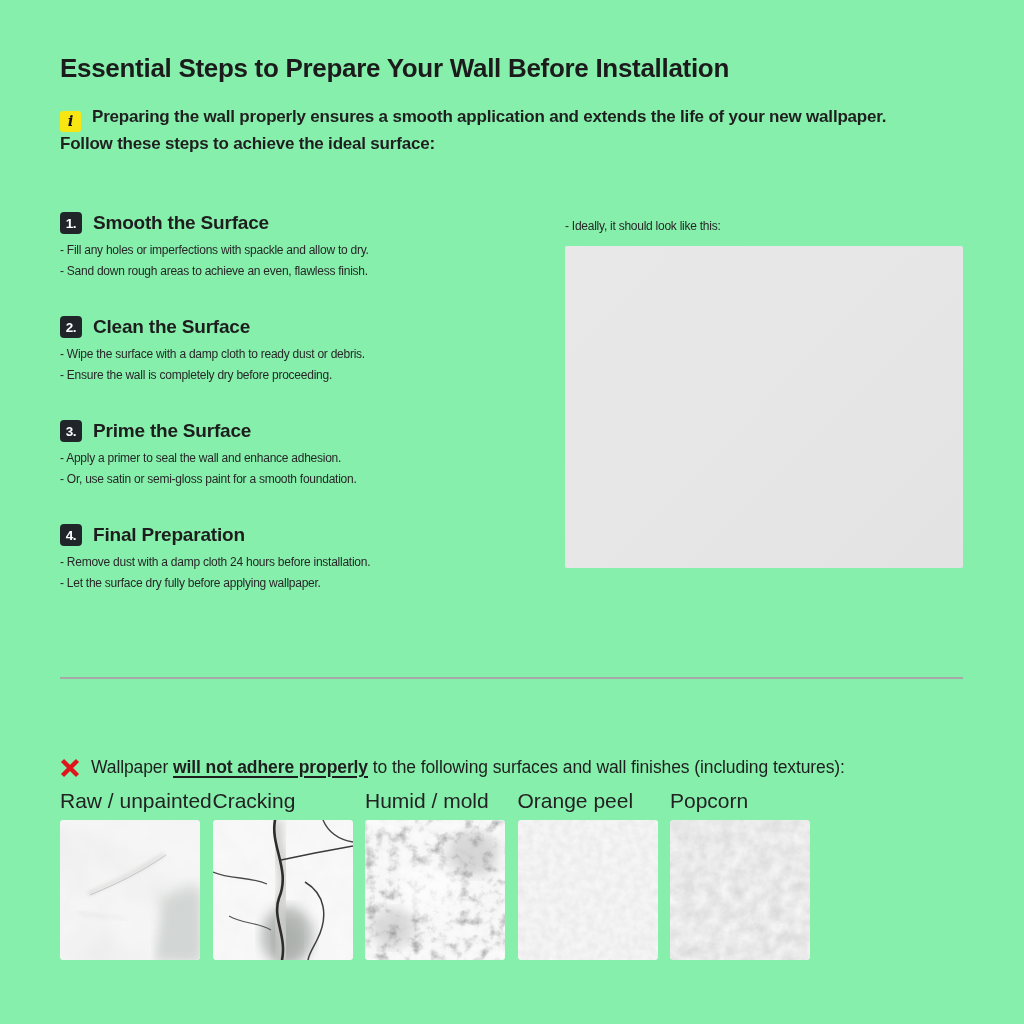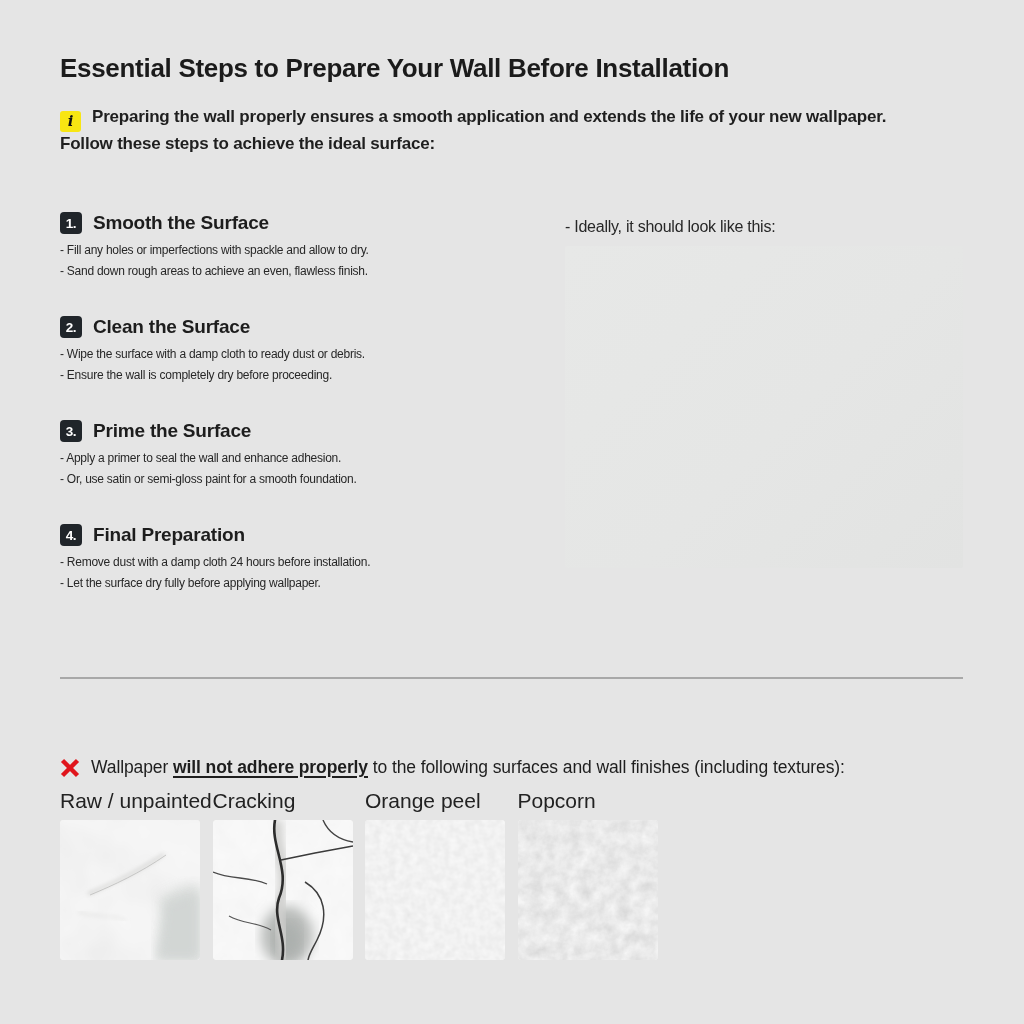--- a/index.html
+++ b/index.html
@@ -1,20 +1,20 @@
 <!DOCTYPE html>
 <html><head>
 <meta charset="utf-8">
 <style>
   html, body { margin: 0; padding: 0; background: #ffffff; }
   body {
     width: 1024px; height: 1024px; overflow: hidden; position: relative;
     font-family: "Liberation Sans", sans-serif; color: #1e1e1e;
   }
-  .page { position: absolute; inset: 0; background: #e5e5e5; }
+  .page { position: absolute; inset: 0; background: #86efac; }
 
   .page-title {
     position: absolute; left: 60px; top: 53px; margin: 0;
     font-size: 26px; font-weight: 700; letter-spacing: -0.3px; color: #1b1b1b;
     white-space: nowrap;
   }
 
   .intro {
     position: absolute; left: 60px; top: 105px; width: 950px;
     font-size: 17px; font-weight: 700; letter-spacing: -0.2px; line-height: 24px; color: #1f1f1f;
@@ -36,21 +36,21 @@
     font-size: 13.5px; font-weight: 700; letter-spacing: -0.5px;
     display: flex; align-items: center; justify-content: center; flex: none;
   }
   .step-title { font-size: 19px; font-weight: 700; letter-spacing: -0.2px; color: #1d1d1d; white-space: nowrap; }
   .step-bullets { margin-top: 5px; }
   .bullet { font-size: 12px; letter-spacing: -0.25px; line-height: 21px; color: #272727; white-space: nowrap; }
 
   .result-col { position: absolute; left: 565px; top: 211px; width: 398px; }
   .result-heading { display: flex; align-items: center; gap: 10px; height: 24px; }
   .result-title { font-size: 18px; font-weight: 700; letter-spacing: -0.3px; color: #1d1d1d; white-space: nowrap; }
-  .result-subtitle { margin-top: 5px; font-size: 16px; letter-spacing: -0.25px; line-height: 21px; color: #272727; }
+  .result-subtitle { margin-top: 5px; font-size: 12px; letter-spacing: -0.25px; line-height: 21px; color: #272727; }
   .wall-sample {
     margin-top: 9px; width: 398px; height: 322px; border-radius: 2px;
     background: linear-gradient(135deg, #e7e8e7 0%, #e5e6e5 55%, #e2e3e2 100%);
   }
 
   .divider { position: absolute; left: 60px; top: 677px; width: 903px; height: 2px; background: #a8a8a8; }
 
   .warning { position: absolute; left: 60px; top: 757px; width: 950px; }
   .warning-line { display: flex; align-items: center; gap: 11px; white-space: nowrap; }
   .warning-text { font-size: 17.5px; font-weight: 500; letter-spacing: -0.1px; color: #1e1e1e; }
@@ -243,20 +243,32 @@
             <path d="M62,0 C57,26 78,50 66,78 C59,98 74,116 69,140" stroke="#2c2c2c" stroke-width="2.6" fill="none" stroke-linecap="round"></path>
             <path d="M68,40 L102,33 L140,26" stroke="#3a3a3a" stroke-width="1.6" fill="none"></path>
             <path d="M92,62 C112,74 116,96 104,120 C100,128 96,134 95,140" stroke="#3f3f3f" stroke-width="1.5" fill="none"></path>
             <path d="M0,52 C18,60 36,56 54,64" stroke="#4a4a4a" stroke-width="1.3" fill="none"></path>
             <path d="M16,96 C30,104 44,102 58,110" stroke="#555555" stroke-width="1.1" fill="none"></path>
             <path d="M110,0 C116,14 128,20 140,22" stroke="#444444" stroke-width="1.4" fill="none"></path>
           </svg>
         </div>
       </figure>
 
+      <figure class="surface">
+        <figcaption class="surface-label">Humid / mold</figcaption>
+        <div class="tile">
+          <svg width="140" height="140" viewBox="0 0 140 140">
+            <rect width="140" height="140" fill="#f4f4f3"></rect>
+            <rect width="140" height="140" filter="url(#f-mold)" opacity="0.85"></rect>
+            <ellipse cx="108" cy="34" rx="26" ry="22" fill="#5b5b5b" filter="url(#soft6)" opacity="0.22"></ellipse>
+            <ellipse cx="28" cy="108" rx="22" ry="20" fill="#5b5b5b" filter="url(#soft6)" opacity="0.2"></ellipse>
+            <ellipse cx="66" cy="70" rx="30" ry="26" fill="#ffffff" filter="url(#soft6)" opacity="0.5"></ellipse>
+          </svg>
+        </div>
+      </figure>
 
 
       <figure class="surface">
         <figcaption class="surface-label">Orange peel</figcaption>
         <div class="tile">
           <svg width="140" height="140" viewBox="0 0 140 140">
             <rect width="140" height="140" fill="#f5f5f4"></rect>
             <rect width="140" height="140" filter="url(#f-peel)" opacity="0.85"></rect>
           </svg>
         </div>

